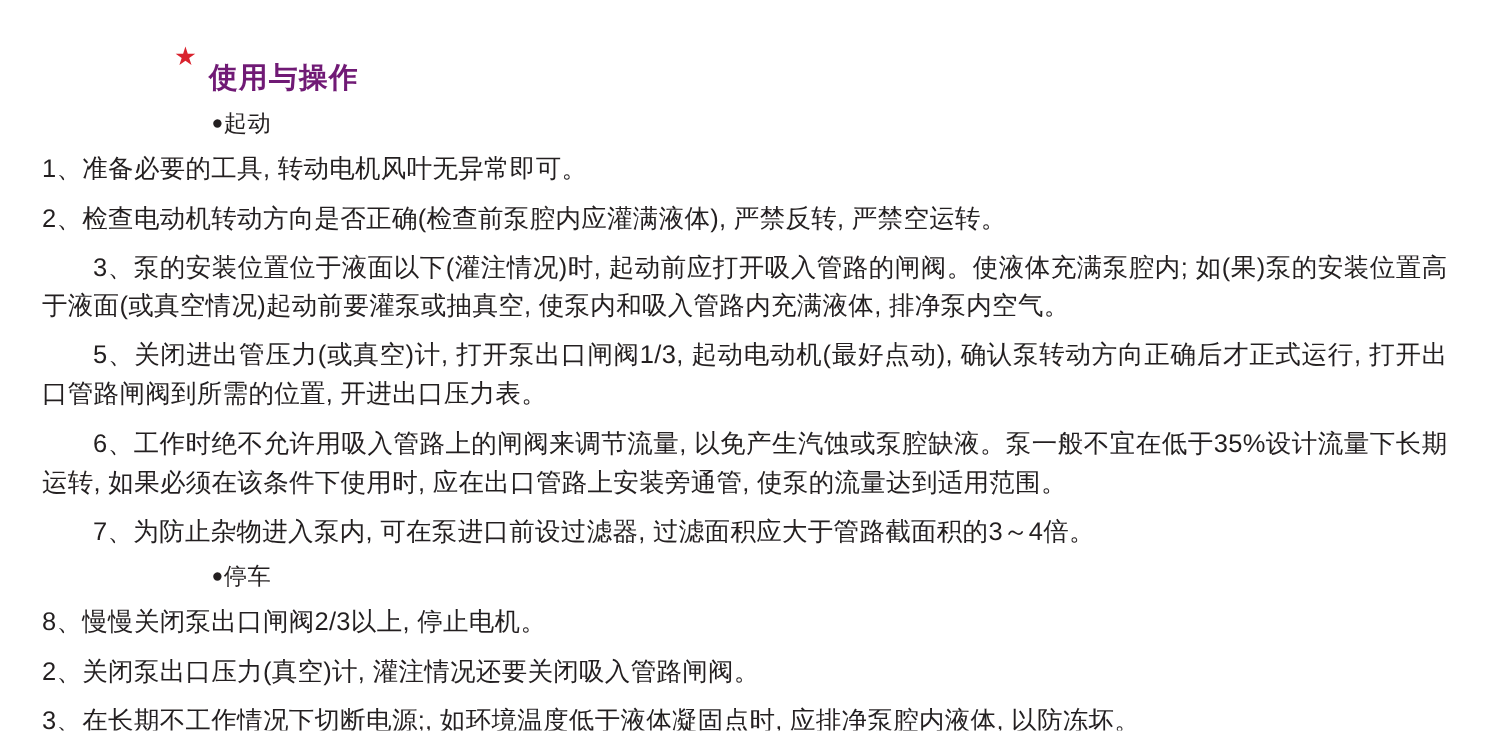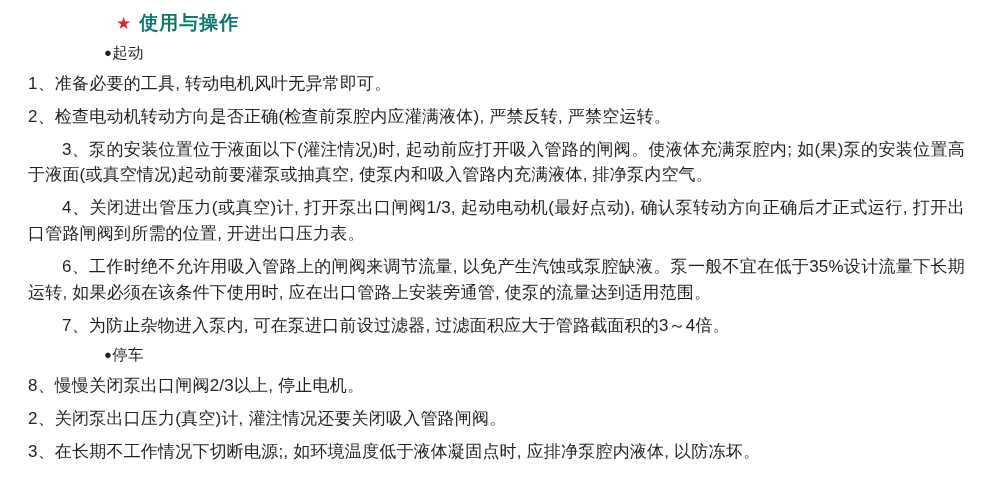--- a/index.html
+++ b/index.html
@@ -30,28 +30,29 @@
     gap: 8px;
     margin: 4px 0 6px 88px;
   }
   .star-icon {
     color: #d9232e;
     font-size: 17px;
     line-height: 1;
     display: inline-block;
   }
   .section-title-text {
-    color: #0f766e;
+    color: #701a75;
     font-size: 19px;
     font-weight: bold;
     letter-spacing: 1px;
+    margin-top: 29px;
   }
   .subhead {
     font-size: 15.5px;
-    margin: 7px 0 2px 76px;
+    margin: 7px 0 2px 113px;
     letter-spacing: 0.3px;
   }
   .bullet-dot {
     font-size: 13px;
     vertical-align: 1px;
   }
   p.para {
     font-size: 17px;
     line-height: 1.52;
     margin: 7px 0 0 0;
@@ -77,21 +78,21 @@
       <span class="section-title-text">使用与操作</span>
     </div>
 
     <div class="subhead">
       <span class="bullet-dot">●</span><span>起动</span>
     </div>
 
     <p class="para noindent">1、准备必要的工具, 转动电机风叶无异常即可。</p>
     <p class="para noindent">2、检查电动机转动方向是否正确(检查前泵腔内应灌满液体), 严禁反转, 严禁空运转。</p>
     <p class="para indent">3、泵的安装位置位于液面以下(灌注情况)时, 起动前应打开吸入管路的闸阀。使液体充满泵腔内; 如(果)泵的安装位置高于液面(或真空情况)起动前要灌泵或抽真空, 使泵内和吸入管路内充满液体, 排净泵内空气。</p>
-    <p class="para indent">4、关闭进出管压力(或真空)计, 打开泵出口闸阀1/3, 起动电动机(最好点动), 确认泵转动方向正确后才正式运行, 打开出口管路闸阀到所需的位置, 开进出口压力表。</p>
+    <p class="para indent">5、关闭进出管压力(或真空)计, 打开泵出口闸阀1/3, 起动电动机(最好点动), 确认泵转动方向正确后才正式运行, 打开出口管路闸阀到所需的位置, 开进出口压力表。</p>
     <p class="para indent">6、工作时绝不允许用吸入管路上的闸阀来调节流量, 以免产生汽蚀或泵腔缺液。泵一般不宜在低于35%设计流量下长期运转, 如果必须在该条件下使用时, 应在出口管路上安装旁通管, 使泵的流量达到适用范围。</p>
     <p class="para indent">7、为防止杂物进入泵内, 可在泵进口前设过滤器, 过滤面积应大于管路截面积的3～4倍。</p>
 
     <div class="subhead">
       <span class="bullet-dot">●</span><span>停车</span>
     </div>
 
     <p class="para noindent">8、慢慢关闭泵出口闸阀2/3以上, 停止电机。</p>
     <p class="para noindent">2、关闭泵出口压力(真空)计, 灌注情况还要关闭吸入管路闸阀。</p>
     <p class="para noindent">3、在长期不工作情况下切断电源;, 如环境温度低于液体凝固点时, 应排净泵腔内液体, 以防冻坏。</p>

